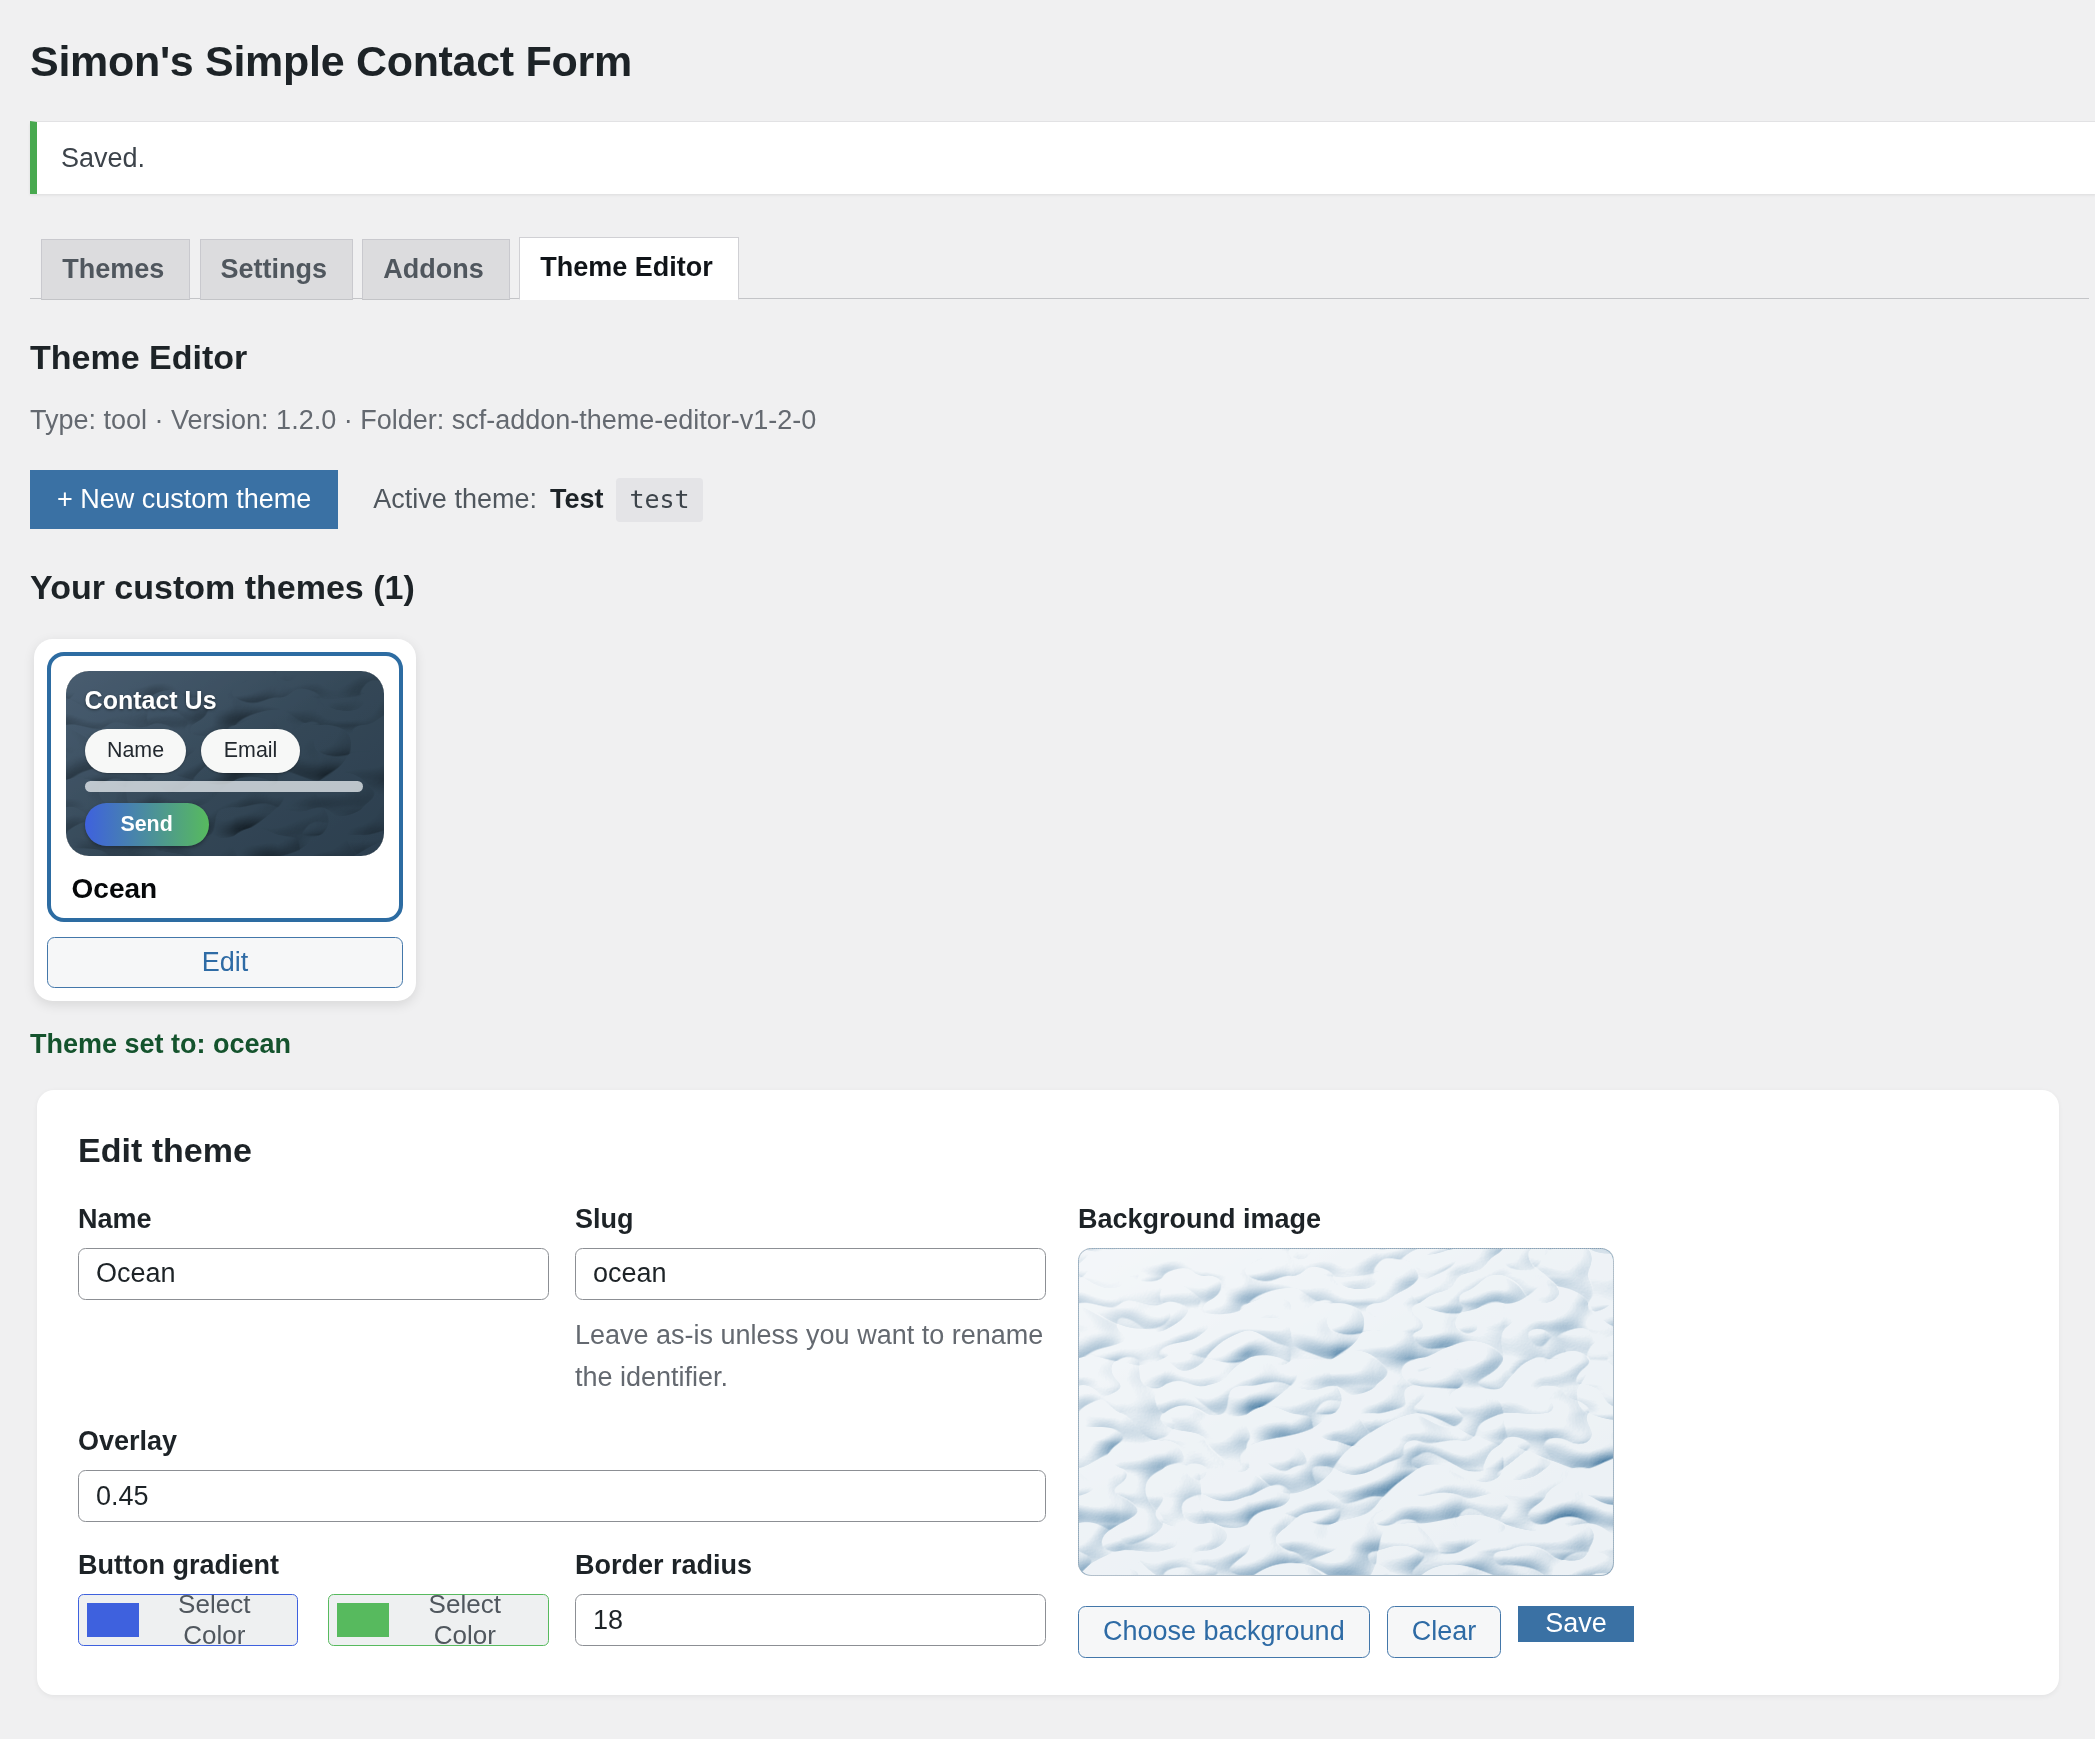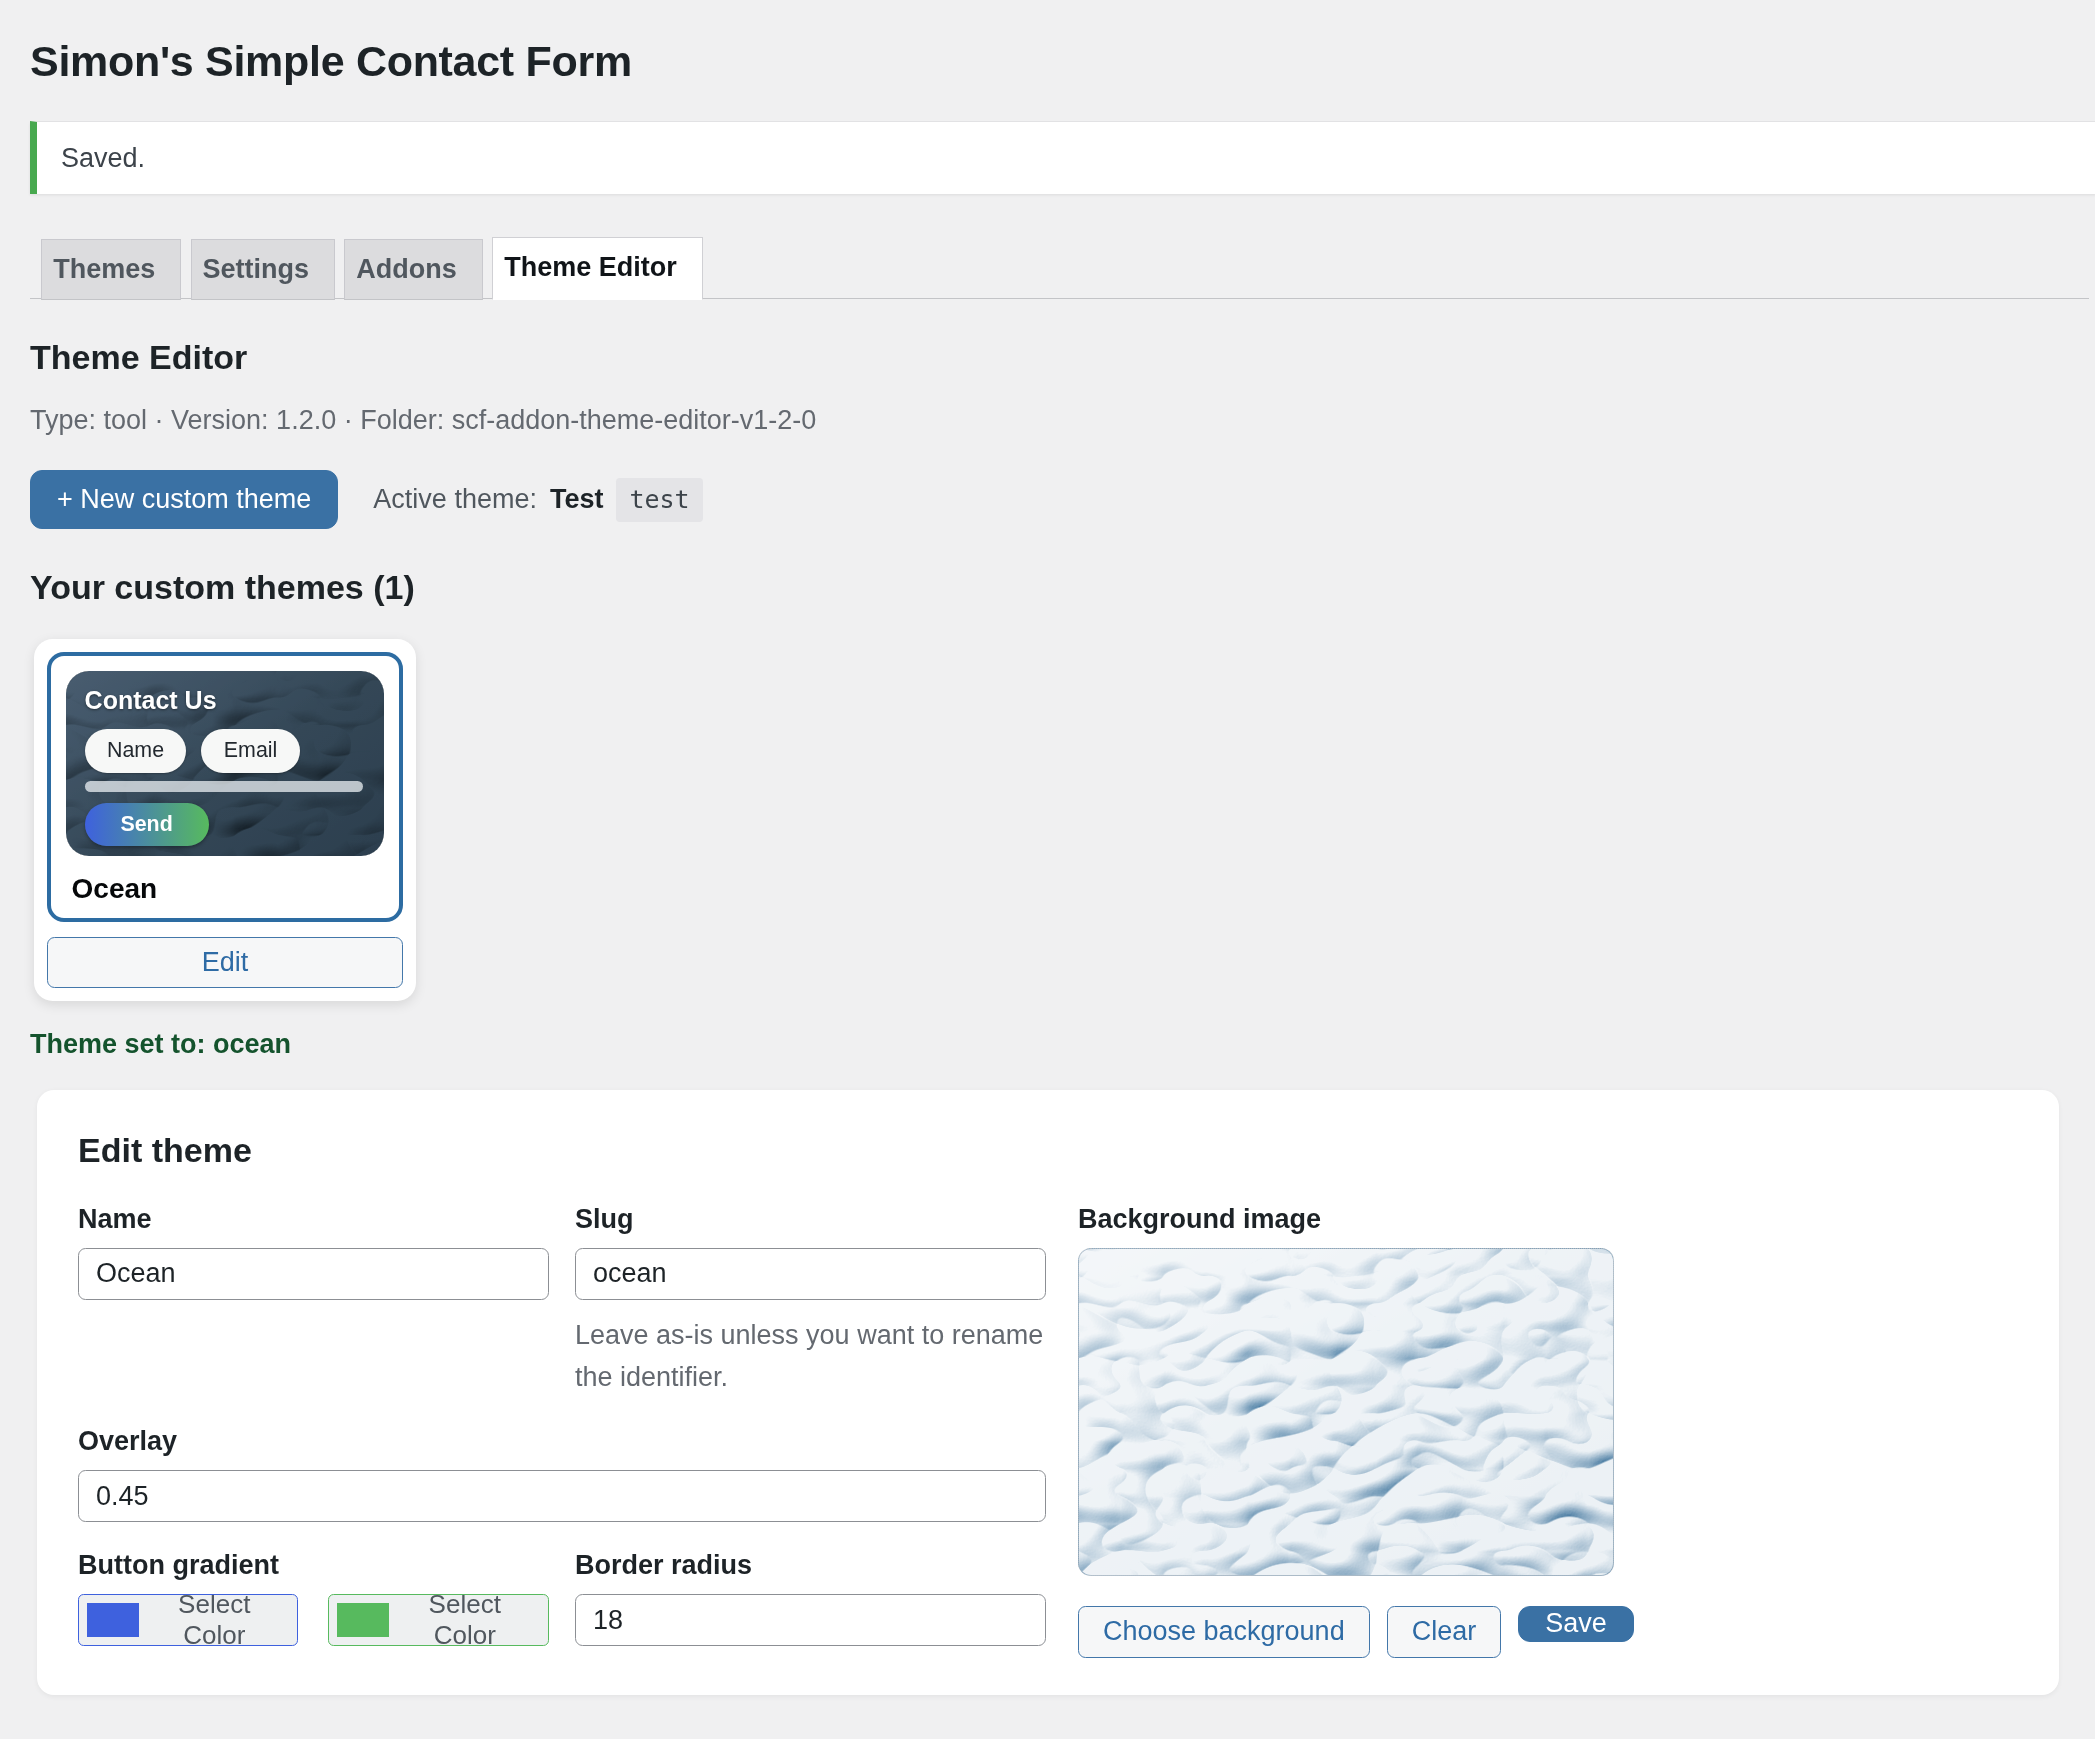--- a/index.html
+++ b/index.html
@@ -32,21 +32,21 @@
     margin:43px 7.5px 0 30px;
     border-bottom:1.9px solid #c3c4c7;
     padding-left:11.2px;
     display:flex;
     align-items:flex-end;
   }
   .nav-tab {
     display:inline-block;
     margin-right:9.3px;
     margin-bottom:-1.9px;
-    padding:14px 25px 14px 11px;
+    padding:14px 25px 14px 20px;
     background:#dcdcde;
     border:1.9px solid #c9c9ce;
     border-bottom:1.9px solid #c3c4c7;
     font-size:27px;
     font-weight:700;
     color:#50575e;
     cursor:pointer;
     white-space:nowrap;
   }
   .nav-tab.active {
@@ -57,21 +57,21 @@
     padding-bottom:16px;
   }
 
   
   h2.section-heading { font-size:34px; font-weight:700; color:#1d2327; margin:39px 37px 0 30px; }
   p.meta-line { margin:28px 37px 0 30px; font-size:27px; color:#646970; }
   p.desc-line { margin:30px 37px 0 30px; font-size:27px; color:#3c434a; }
   p.desc-line strong { color:#1d2327; }
 
   .toolbar { margin:34px 37px 0 30px; display:flex; align-items:center; gap:35px; }
-  .btn { font-family:"Liberation Sans",sans-serif; cursor:pointer; border-radius:12px; font-size:27px; line-height:1; }
+  .btn { font-family:"Liberation Sans",sans-serif; cursor:pointer; border-radius:0; font-size:27px; line-height:1; }
   .btn-primary {
     background:var(--accent,#3a71a4);
     border:1.9px solid var(--accent,#3a71a4);
     color:#ffffff;
     padding:15px 26px;
   }
   .active-theme-line { font-size:27px; color:#50575e; display:flex; align-items:center; gap:13px; }
   .active-theme-line strong { color:#1d2327; }
   .code-chip {
     font-family:"DejaVu Sans Mono", monospace;

